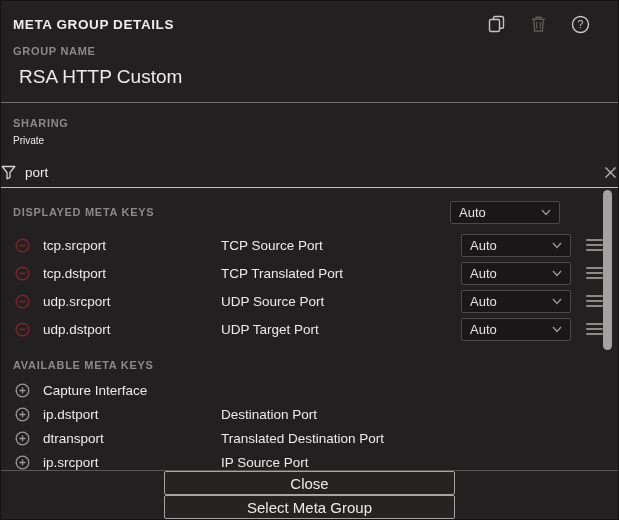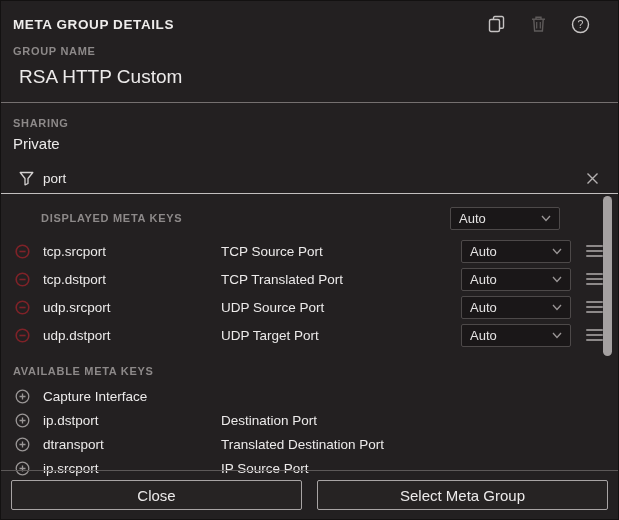--- a/index.html
+++ b/index.html
@@ -32,25 +32,25 @@
   .section-label {
     font-size: 11px; font-weight: bold; letter-spacing: 0.7px;
     color: #8d8989; text-transform: uppercase;
   }
   .group-name-block { padding: 10px 12px 0 12px; }
   .group-name-value { font-size: 19px; color: #eceaea; padding: 9px 0 0 6px; }
 
   .divider { border: none; border-top: 1px solid #757070; margin: 14px 0 0 0; }
 
   .sharing-block { padding: 14px 12px 0 12px; }
-  .sharing-value { font-size: 15px; color: #eceaea; padding-top: 6px; }
+  .sharing-value { font-size: 10px; color: #eceaea; padding-top: 6px; }
 
   
   .filter-row {
-    margin: 12px 0 0 0; padding: 0 18px;
+    margin: 12px 0 0 0; padding: 0 0;
     height: 30px; display: flex; align-items: center;
     border-bottom: 1px solid #c2bfbf;
   }
   .filter-funnel { width: 15px; height: 15px; margin-right: 9px; flex: none; }
   .filter-input {
     flex: 1; background: transparent; border: none; outline: none;
     color: #eceaea; font-size: 13.5px; font-family: inherit;
   }
   .filter-clear {
     width: 16px; height: 16px; flex: none; cursor: pointer;
@@ -60,21 +60,21 @@
   
   .keys-scroll {
     position: relative;
     height: 297px;
     overflow: hidden;
   }
   .keys-inner { padding: 12px 0 0 0; }
 
   .displayed-header {
     display: flex; align-items: center; justify-content: space-between;
-    padding: 0 58px 0 12px; height: 24px; margin-left: 28px;
+    padding: 0 58px 0 12px; height: 24px;
   }
 
   .dropdown {
     width: 110px; height: 23px;
     background: #1a1718; border: 1px solid #4d4949; border-radius: 2px;
     display: flex; align-items: center; justify-content: space-between;
     padding: 0 8px; cursor: pointer;
   }
   .dropdown .dd-value { font-size: 13px; color: #e5e3e3; }
   .dd-chevron { width: 10px; height: 7px; flex: none; }
@@ -109,20 +109,21 @@
     position: absolute; top: 0; left: 0; width: 9px; height: 160px;
     background: #a5a1a1; border-radius: 5px;
   }
 
   
   .dlg-footer {
     position: absolute; left: 0; right: 0; bottom: 0;
     height: 49px; border-top: 1px solid #5c5858;
     display: flex; align-items: center; justify-content: space-between;
     padding: 0 10px;
+    flex-direction: column;
   }
   .btn {
     width: 291px; height: 30px;
     background: #262323; border: 1px solid #a8a4a4; border-radius: 2px;
     color: #eceaea; font-size: 15px; font-family: inherit;
     cursor: pointer; display: flex; align-items: center; justify-content: center;
   }
 </style>
 </head>
 <body>

